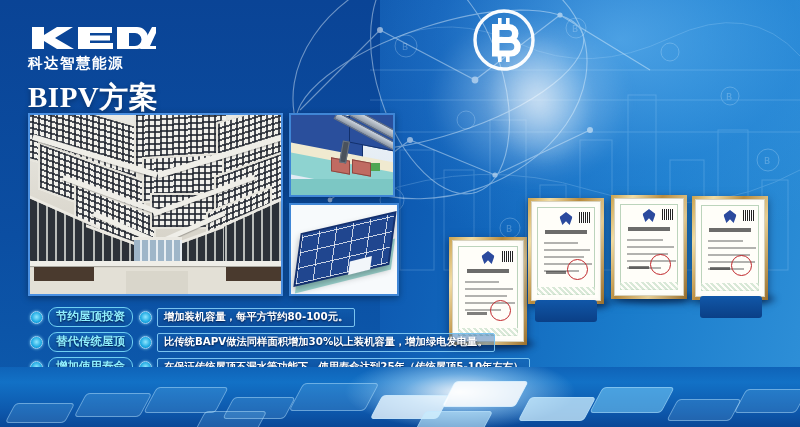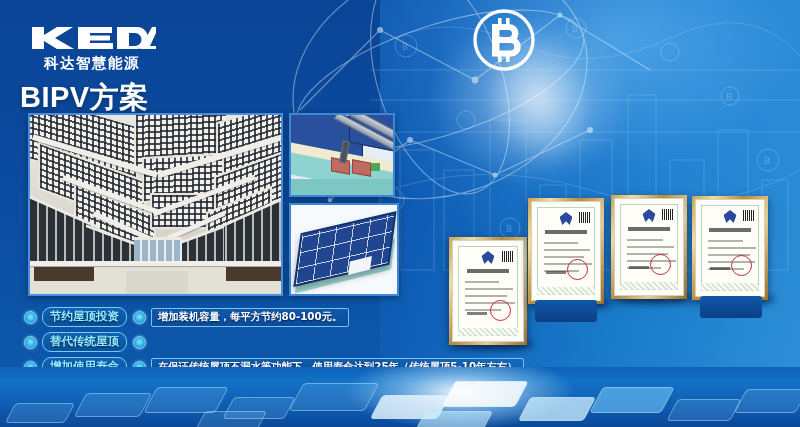--- a/index.html
+++ b/index.html
@@ -29,24 +29,24 @@
   .floor{position:absolute;left:0;bottom:0;width:800px;height:60px;overflow:hidden;
     background:linear-gradient(180deg,#0f63b8 0%,#1271c6 25%,#0d57ab 75%,#0a4897 100%);}
   .floor-glow{position:absolute;left:300px;top:-30px;width:320px;height:110px;
     background:radial-gradient(ellipse 160px 52px at 50% 50%, rgba(255,255,255,.92) 0%, rgba(190,230,255,.5) 35%, rgba(120,190,245,0) 72%);}
   .tile{position:absolute;border:1px solid rgba(190,230,255,.45);border-radius:4px;
     transform:skewX(-28deg);background:rgba(150,215,255,.16);}
   
   .logo{position:absolute;left:28px;top:24px;width:128px;}
   .logo-mark{display:block;}
   .logo-cn{display:block;color:#fff;font-size:14.5px;font-weight:bold;letter-spacing:1.5px;
-    margin-top:2px;text-align:center;font-family:"DejaVu Sans",sans-serif;}
-  .title{position:absolute;left:20px;top:78px;color:#fff;font-size:29px;font-weight:bold;
+    margin-top:2px;text-align:left;font-family:"DejaVu Sans",sans-serif;}
+  .title{position:absolute;left:28px;top:78px;color:#fff;font-size:29px;font-weight:bold;
     letter-spacing:.5px;text-shadow:0 2px 5px rgba(0,0,0,.35);
-    font-family:Liberation Sans, sans-serif;}
+    font-family:Liberation Serif, serif;}
   
   .photo{position:absolute;box-sizing:border-box;border:2px solid #3f86d6;
     box-shadow:0 2px 7px rgba(0,0,0,.35);overflow:hidden;background:#fff;}
   #photo-atrium{left:28px;top:113px;width:255px;height:183px;border-color:#4a90e2;}
   #photo-mount{left:289px;top:113px;width:106px;height:84px;}
   #photo-array{left:289px;top:203px;width:110px;height:93px;}
   
   .atrium-sky{position:absolute;inset:0;background:linear-gradient(180deg,#e9e9e4 0%,#dedbd2 45%,#cfcbc0 100%);}
   .grid-panel{position:absolute;background-image:
       repeating-linear-gradient(90deg,rgba(30,35,45,.80) 0 2px,rgba(255,255,255,0) 2px 6px),
@@ -99,21 +99,21 @@
   .doc-title{position:absolute;left:50%;transform:translateX(-50%);background:#333;opacity:.72;}
   .doc-line{position:absolute;background:#666;opacity:.5;}
   .doc-qr{position:absolute;background-image:
       repeating-linear-gradient(90deg,#222 0 1px,#fff 1px 2px),
       repeating-linear-gradient(0deg,#222 0 1px,#fff 1px 2px);}
   .doc-seal{position:absolute;border-radius:50%;border:1.5px solid #c0262b;}
   .doc-sign{position:absolute;background:#2a2a2a;opacity:.6;}
   .doc-foot{position:absolute;height:8px;left:3px;right:3px;bottom:3px;
      background:repeating-linear-gradient(45deg,#cfe3cf 0 2px,#fffef9 2px 4px);opacity:.8;}
   
-  .bullets{position:absolute;left:24px;top:308px;width:410px;}
+  .bullets{position:absolute;left:30px;top:308px;width:410px;}
   .brow{display:flex;align-items:center;height:18px;margin-bottom:7px;}
   .dot{width:11px;height:11px;border-radius:50%;border:1.5px solid #9fd4f5;
     background:radial-gradient(circle at 50% 45%,#8fe6ff 0%,#15a4e0 65%,#0b6fae 100%);
     box-shadow:0 0 3px rgba(150,230,255,.8);flex:0 0 auto;}
   .pill{margin-left:5px;padding:1px 7px 2px;border:1px solid #6fd0f2;border-radius:9px;
     background:linear-gradient(180deg,rgba(25,110,190,.55),rgba(10,70,140,.35));
     color:#8ff0ff;font-size:11.5px;font-weight:bold;white-space:nowrap;
     text-shadow:0 1px 2px rgba(0,15,50,.9);font-family:"DejaVu Sans",sans-serif;}
   .dot2{margin-left:6px;}
   .bbox{margin-left:5px;padding:1px 6px 2px;border:1px solid #79c3ef;border-radius:2px;
@@ -367,20 +367,21 @@
       <span class="dot"></span>
       <span class="pill">节约屋顶投资</span>
       <span class="dot dot2"></span>
       <span class="bbox">增加装机容量，每平方节约80-100元。</span>
     </div>
 
     <div class="brow">
       <span class="dot"></span>
       <span class="pill">替代传统屋顶</span>
       <span class="dot dot2"></span>
+      <span class="bbox">比传统BAPV做法同样面积增加30%以上装机容量，增加绿电发电量。</span>
     </div>
 
     <div class="brow">
       <span class="dot"></span>
       <span class="pill">增加使用寿命</span>
       <span class="dot dot2"></span>
       <span class="bbox">在保证传统屋顶不漏水等功能下，使用寿命达到25年（传统屋顶5-10年左右）</span>
     </div>
   </div>
 

